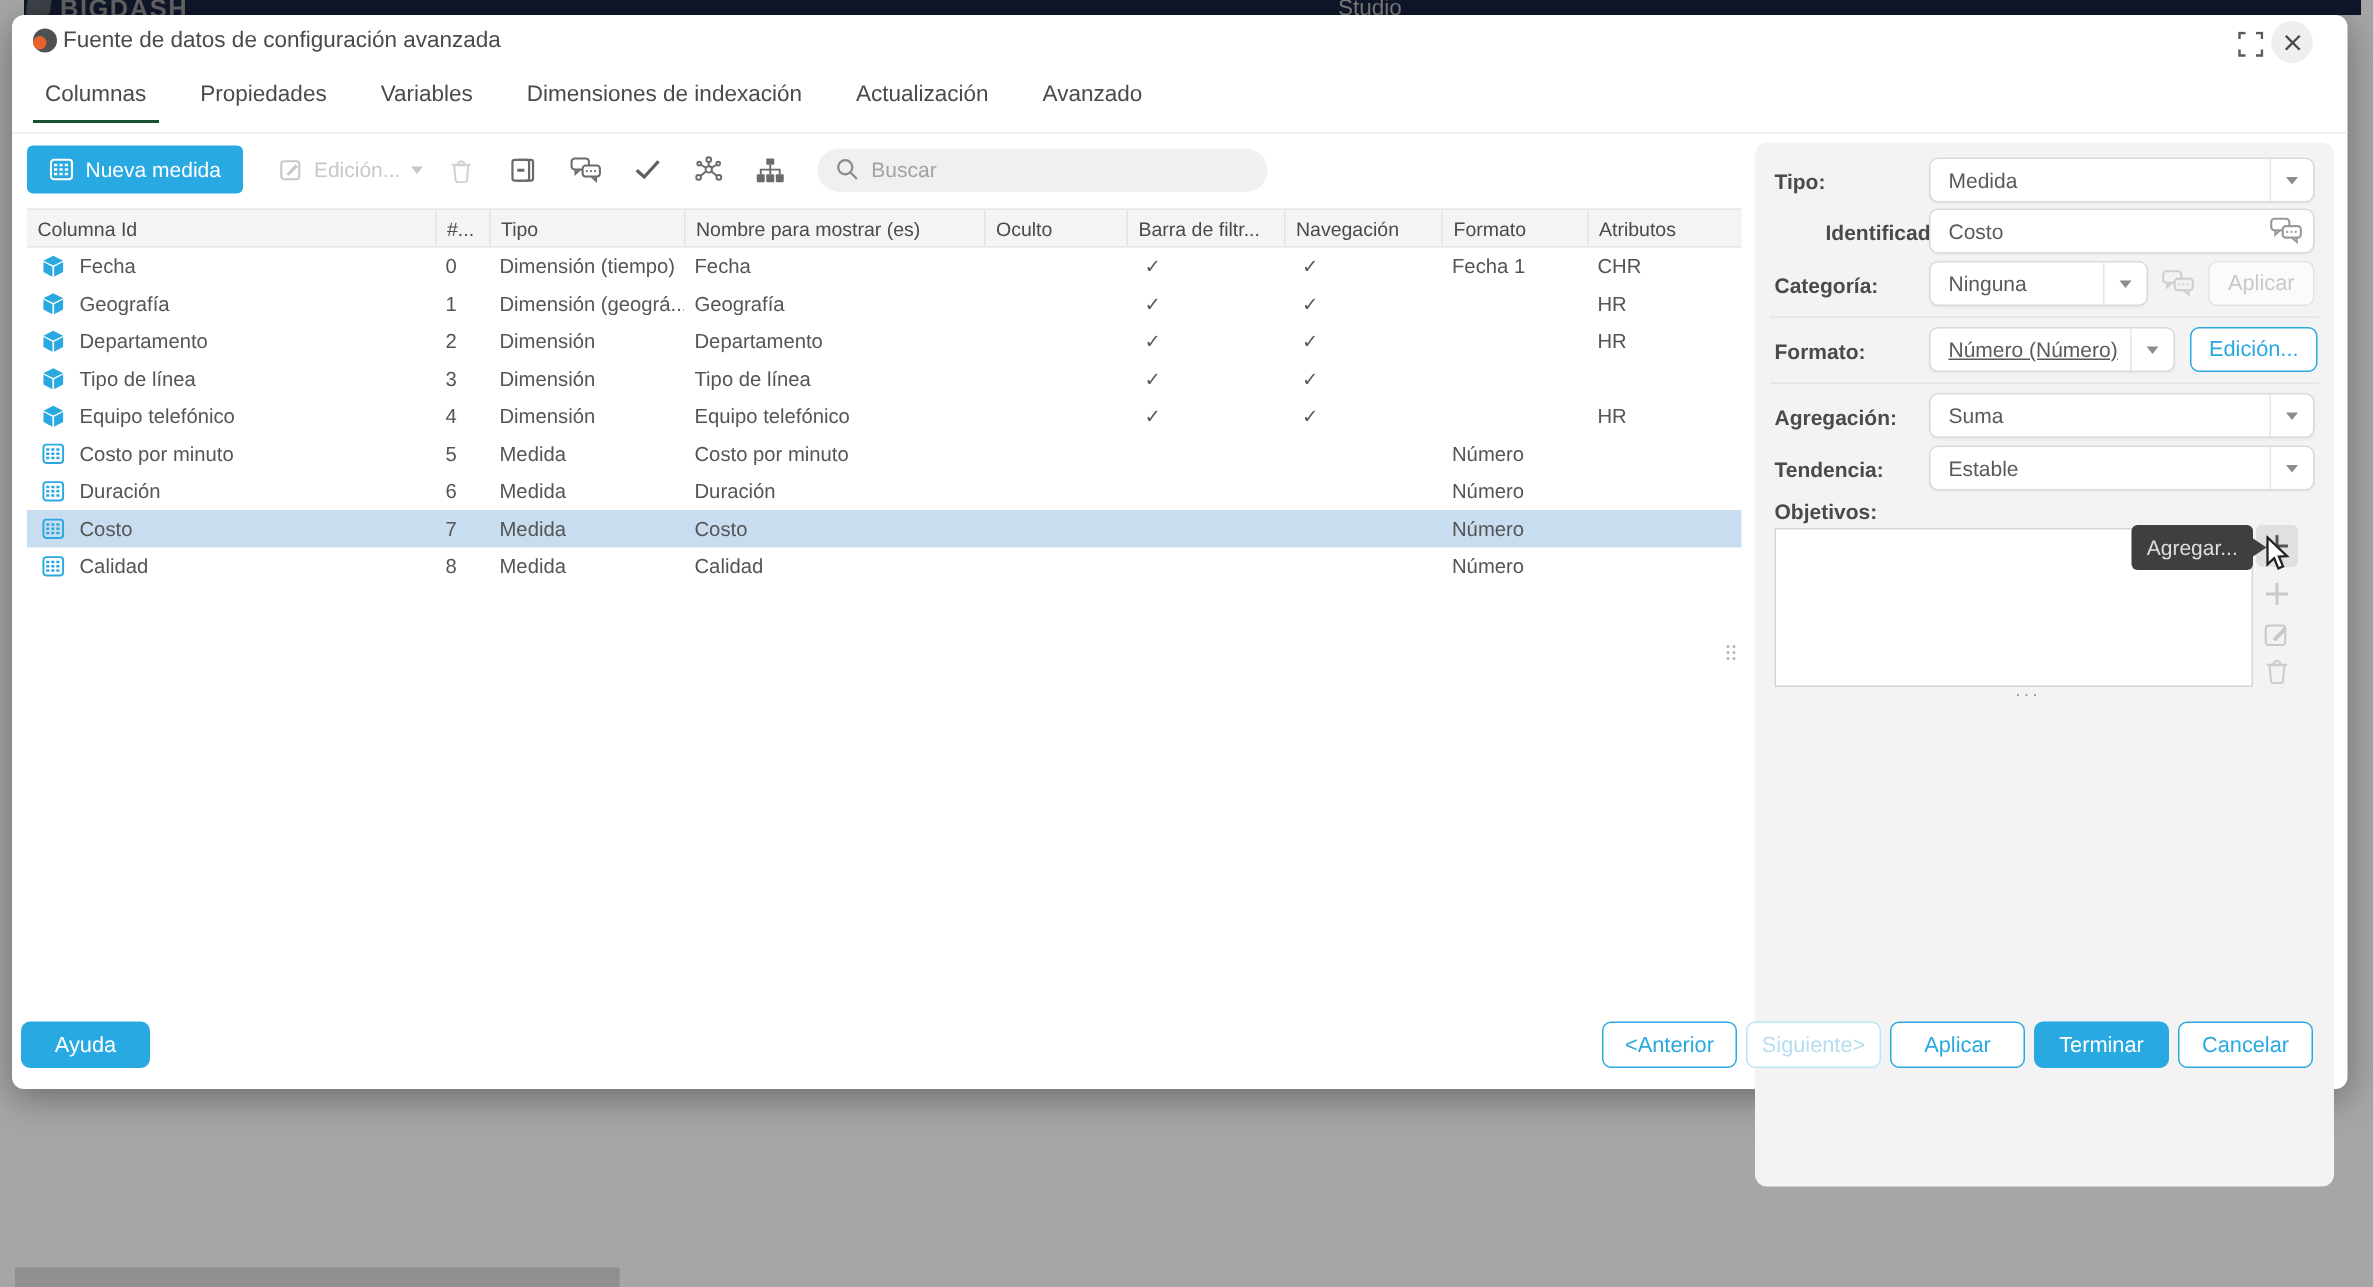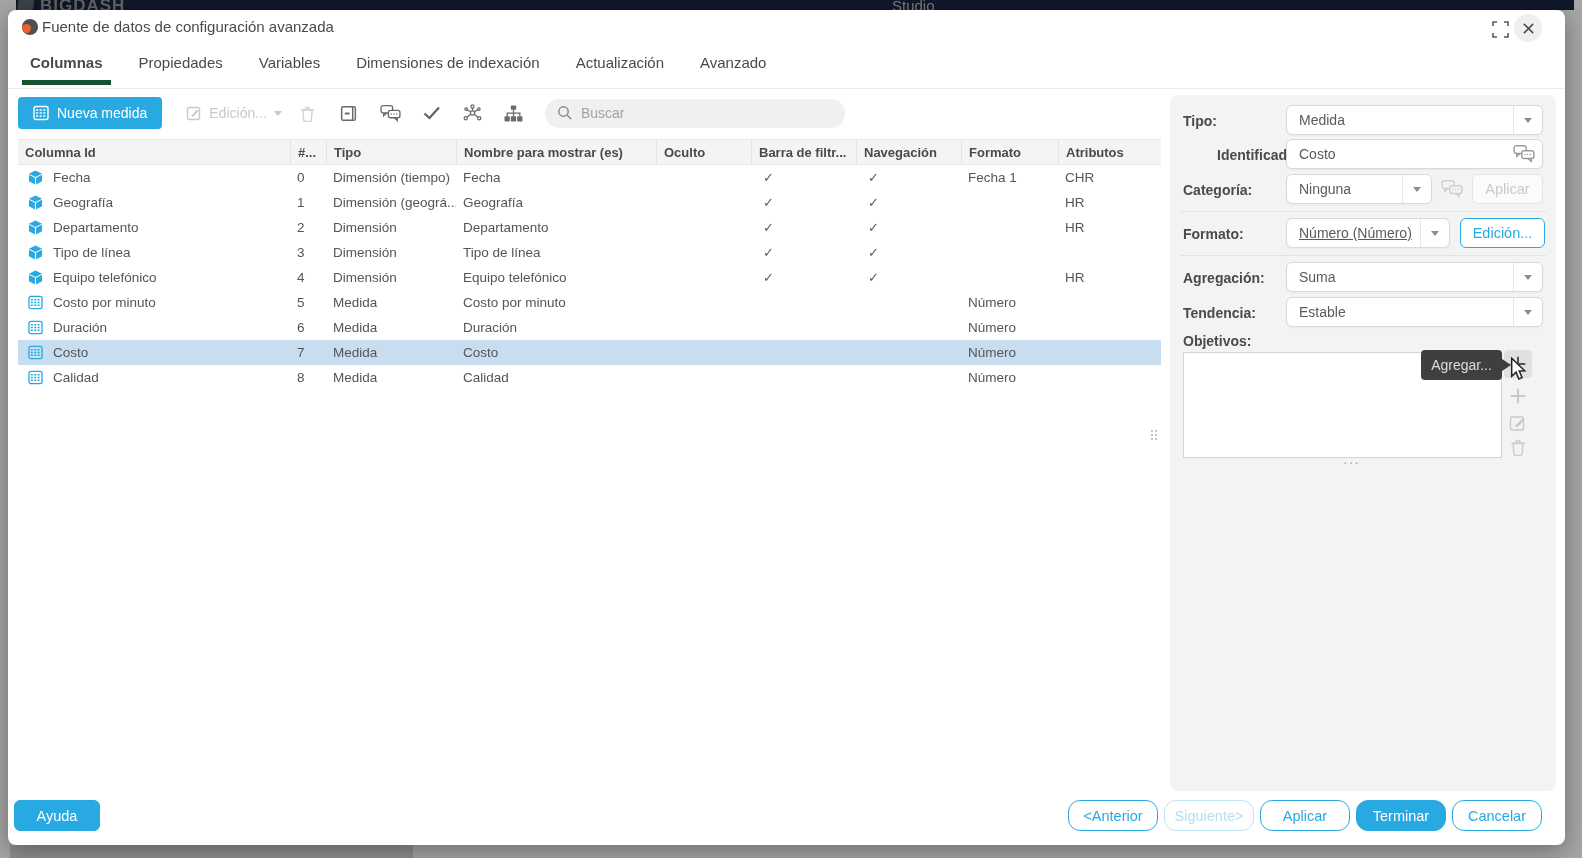--- a/index.html
+++ b/index.html
@@ -11,51 +11,51 @@
     color:#4a4a4a;
   }
   
   .bg-header { position:absolute; top:0; left:16px; width:1558px; height:10px; background:#0f172a; overflow:hidden; }
   .bg-glyph { position:absolute; left:2px; top:-4px; width:16px; height:14px; background:#3d4248; border-radius:2px; transform:skewX(-8deg); }
   .bg-logo { position:absolute; left:24px; top:-4px; font-size:17px; font-weight:800; letter-spacing:1px; color:#646464; }
   .bg-studio { position:absolute; left:876px; top:-3px; font-size:15px; color:#7d7d7d; }
   .bg-bottom-dark { position:absolute; left:10px; top:845px; width:403px; height:13px; background:#8f8f8f; }
 
   
-  .dialog { position:absolute; left:8px; top:10px; width:1557px; height:835px; background:#fff; border-radius:8px; box-shadow:0 6px 24px rgba(0,0,0,.35); }
+  .dialog { position:absolute; left:8px; top:10px; width:1557px; height:716px; background:#fff; border-radius:8px; box-shadow:0 6px 24px rgba(0,0,0,.35); }
 
   .dlg-logo { position:absolute; left:14px; top:9px; width:16px; height:16px; border-radius:50%; background:#4e5154; }
   .dlg-logo::after { content:""; position:absolute; left:0; top:5px; width:9px; height:9px; border-radius:50%; background:#e8622d; }
   .dlg-title { position:absolute; left:34px; top:8px; font-size:15px; color:#4a4a4a; }
   .win-expand { position:absolute; left:1482px; top:9px; width:20px; height:20px; display:flex; align-items:center; justify-content:center; cursor:pointer; }
   .win-close { position:absolute; left:1506px; top:4px; width:28px; height:28px; border-radius:50%; background:#efefef; display:flex; align-items:center; justify-content:center; cursor:pointer; }
 
   
   .tabs { position:absolute; left:14px; top:42px; display:flex; gap:20px; }
   .tab { font-size:15px; color:#4a4a4a; padding:2px 8px 9px 8px; cursor:pointer; }
-  .tab.active { border-bottom:5px solid #14532d;font-weight:bold; }
+  .tab.active { border-bottom:2px solid #14532d; }
   .tabs-line { position:absolute; left:0; top:78px; width:1557px; height:1px; background:#ececec; }
 
   
   .toolbar { position:absolute; left:10px; top:86px; height:34px; display:flex; align-items:center; }
   .btn-new { height:32px; padding:0 15px; background:#29a9e1; border:none; border-radius:4px; color:#fff; font-size:14px; display:flex; align-items:center; gap:8px; cursor:pointer; font-family:inherit; }
   .btn-edit { margin-left:24px; display:flex; align-items:center; gap:7px; color:#c8c8c8; font-size:14px; cursor:default; }
   .caret { width:0; height:0; border-left:4.5px solid transparent; border-right:4.5px solid transparent; border-top:5.5px solid #8c8c8c; }
   .caret.dis { border-top-color:#c8c8c8; }
   .tb-trash { margin-left:18px; display:flex; }
   .tb-icons { margin-left:24px; display:flex; align-items:center; gap:22px; }
   .tb-icons > span { display:flex; cursor:pointer; }
   .search { margin-left:22px; width:300px; height:29px; background:#f0f0f0; border-radius:15px; display:flex; align-items:center; padding:0 12px; gap:8px; }
   .search input { flex:1; border:none; background:transparent; outline:none; font-size:14px; color:#555; font-family:inherit; }
   .search input::placeholder { color:#a3a3a3; }
 
   
   .tbl { position:absolute; left:10px; top:129px; width:1143px; }
   .tbl-head { height:26px; background:#f4f4f4; border-top:1px solid #e6e6e6; border-bottom:1px solid #e6e6e6; display:flex; align-items:center; font-size:13px; color:#4a4a4a; }
-  .tbl-head .tc { border-left:1px solid #e3e3e3; height:100%; display:flex; align-items:center;font-weight:bold; }
+  .tbl-head .tc { border-left:1px solid #e3e3e3; height:100%; display:flex; align-items:center; }
   .tbl-head .tc:first-child { border-left:none; }
   .tc { padding-left:7px; overflow:hidden; white-space:nowrap; flex:none; }
   .c0{width:272px;} .c1{width:36px;} .c2{width:130px;} .c3{width:200px;} .c4{width:95px;text-align:center;} .c5{width:105px;} .c6{width:105px;} .c7{width:97px;} .c8{width:95px;}
   .tbl-row { height:25px; display:flex; align-items:center; font-size:13.5px; color:#555; cursor:pointer; }
   .tbl-row.selected { background:#c9ddf0; }
   .tbl-row .c0 { display:flex; align-items:center; gap:10px; padding-left:10px; }
   .row-icon { display:flex; width:15px; height:15px; }
   .chk { font-size:13px; color:#5a5a5a; padding-left:12px; }
 
   
@@ -82,21 +82,21 @@
   .obj-edit { left:337px; top:317px; width:22px; height:22px; cursor:default; }
   .obj-trash { left:338px; top:342px; width:20px; height:20px; cursor:default; }
   .tooltip { position:absolute; left:251px; top:255px; width:81px; height:30px; background:#3f3f3f; border-radius:4px; color:#dedede; font-size:14px; display:flex; align-items:center; justify-content:center; z-index:5; }
   .tooltip::after { content:""; position:absolute; right:-9px; top:9px; border-top:6px solid transparent; border-bottom:6px solid transparent; border-left:9px solid #3f3f3f; }
   .cursor { position:absolute; left:338px; top:262px; z-index:6; }
   .obj-ellipsis { position:absolute; left:160px; top:357px; width:44px; text-align:center; color:#9a9a9a; font-size:13px; letter-spacing:2px; }
 
   
   .btn-help { position:absolute; left:6px; bottom:14px; width:86px; height:31px; }
   .footer-right { position:absolute; right:23px; bottom:14px; display:flex; gap:6px; }
-  .footer-right .btn { width:90px; height:31px;border-radius:12px; }
+  .footer-right .btn { width:90px; height:31px; }
 </style>
 </head>
 <body>
 
 <div class="bg-header">
   <span class="bg-glyph"></span>
   <span class="bg-logo">BIGDASH</span>
   <span class="bg-studio">Studio</span>
 </div>
 <div class="bg-bottom-dark"></div>

